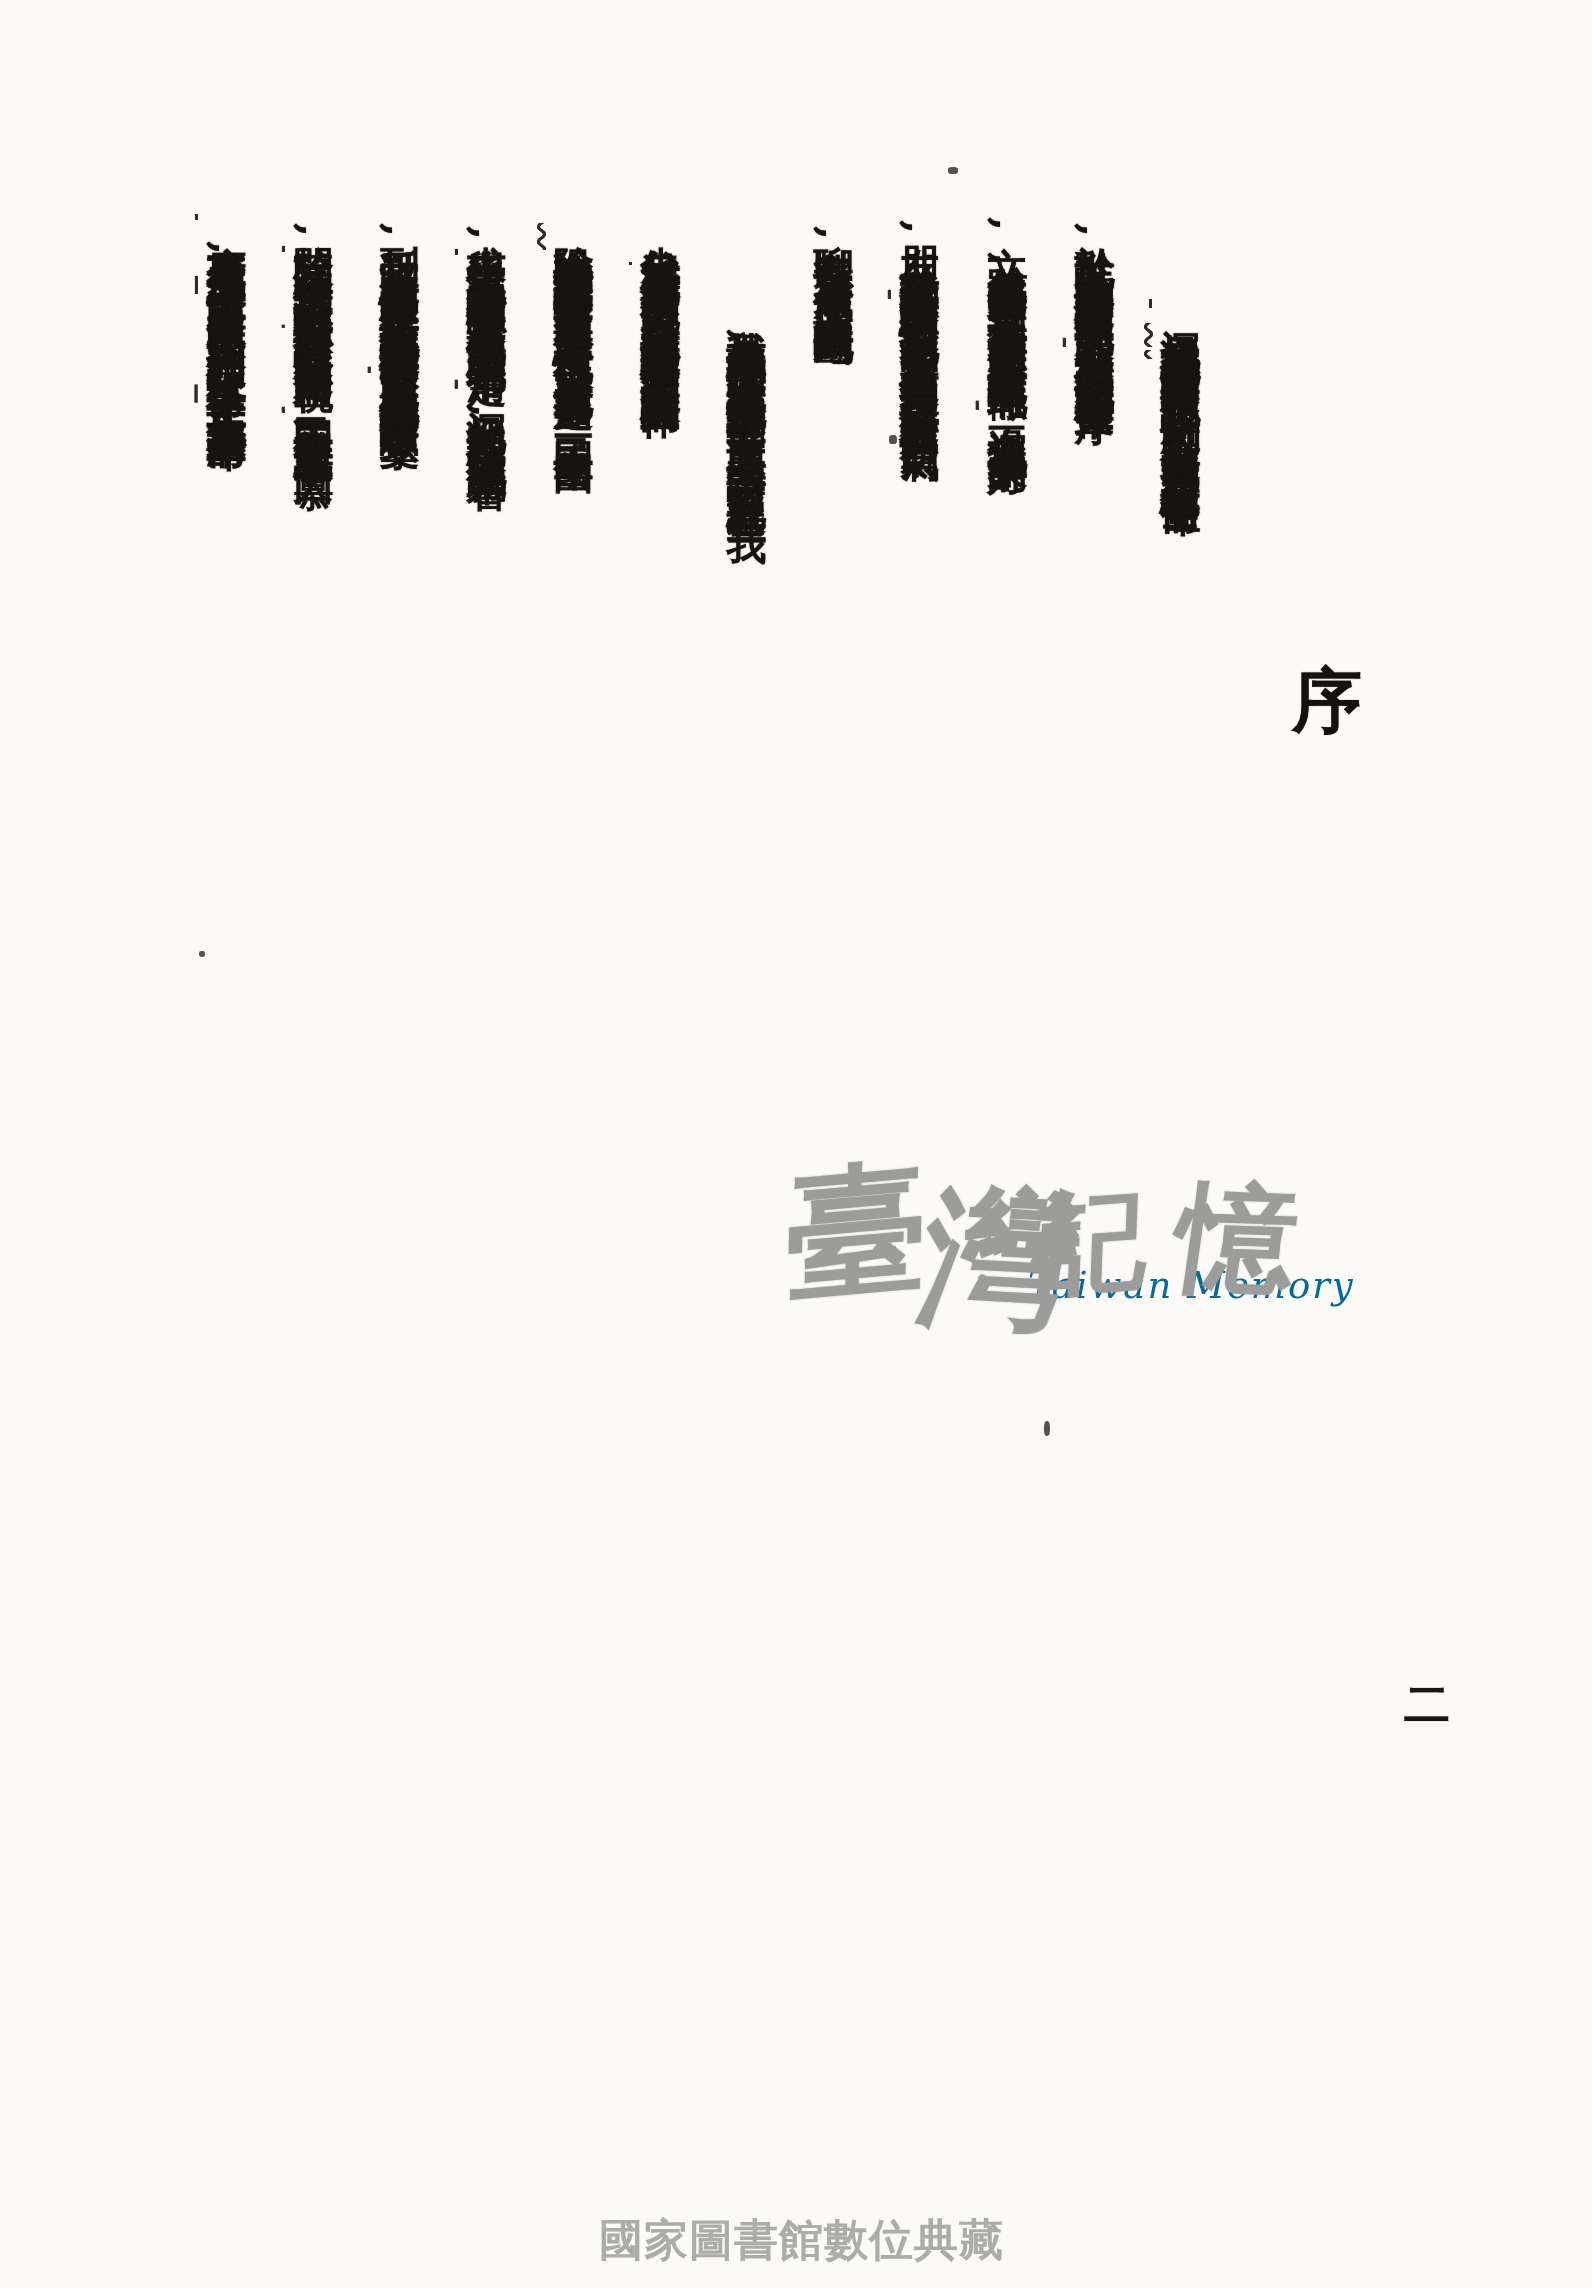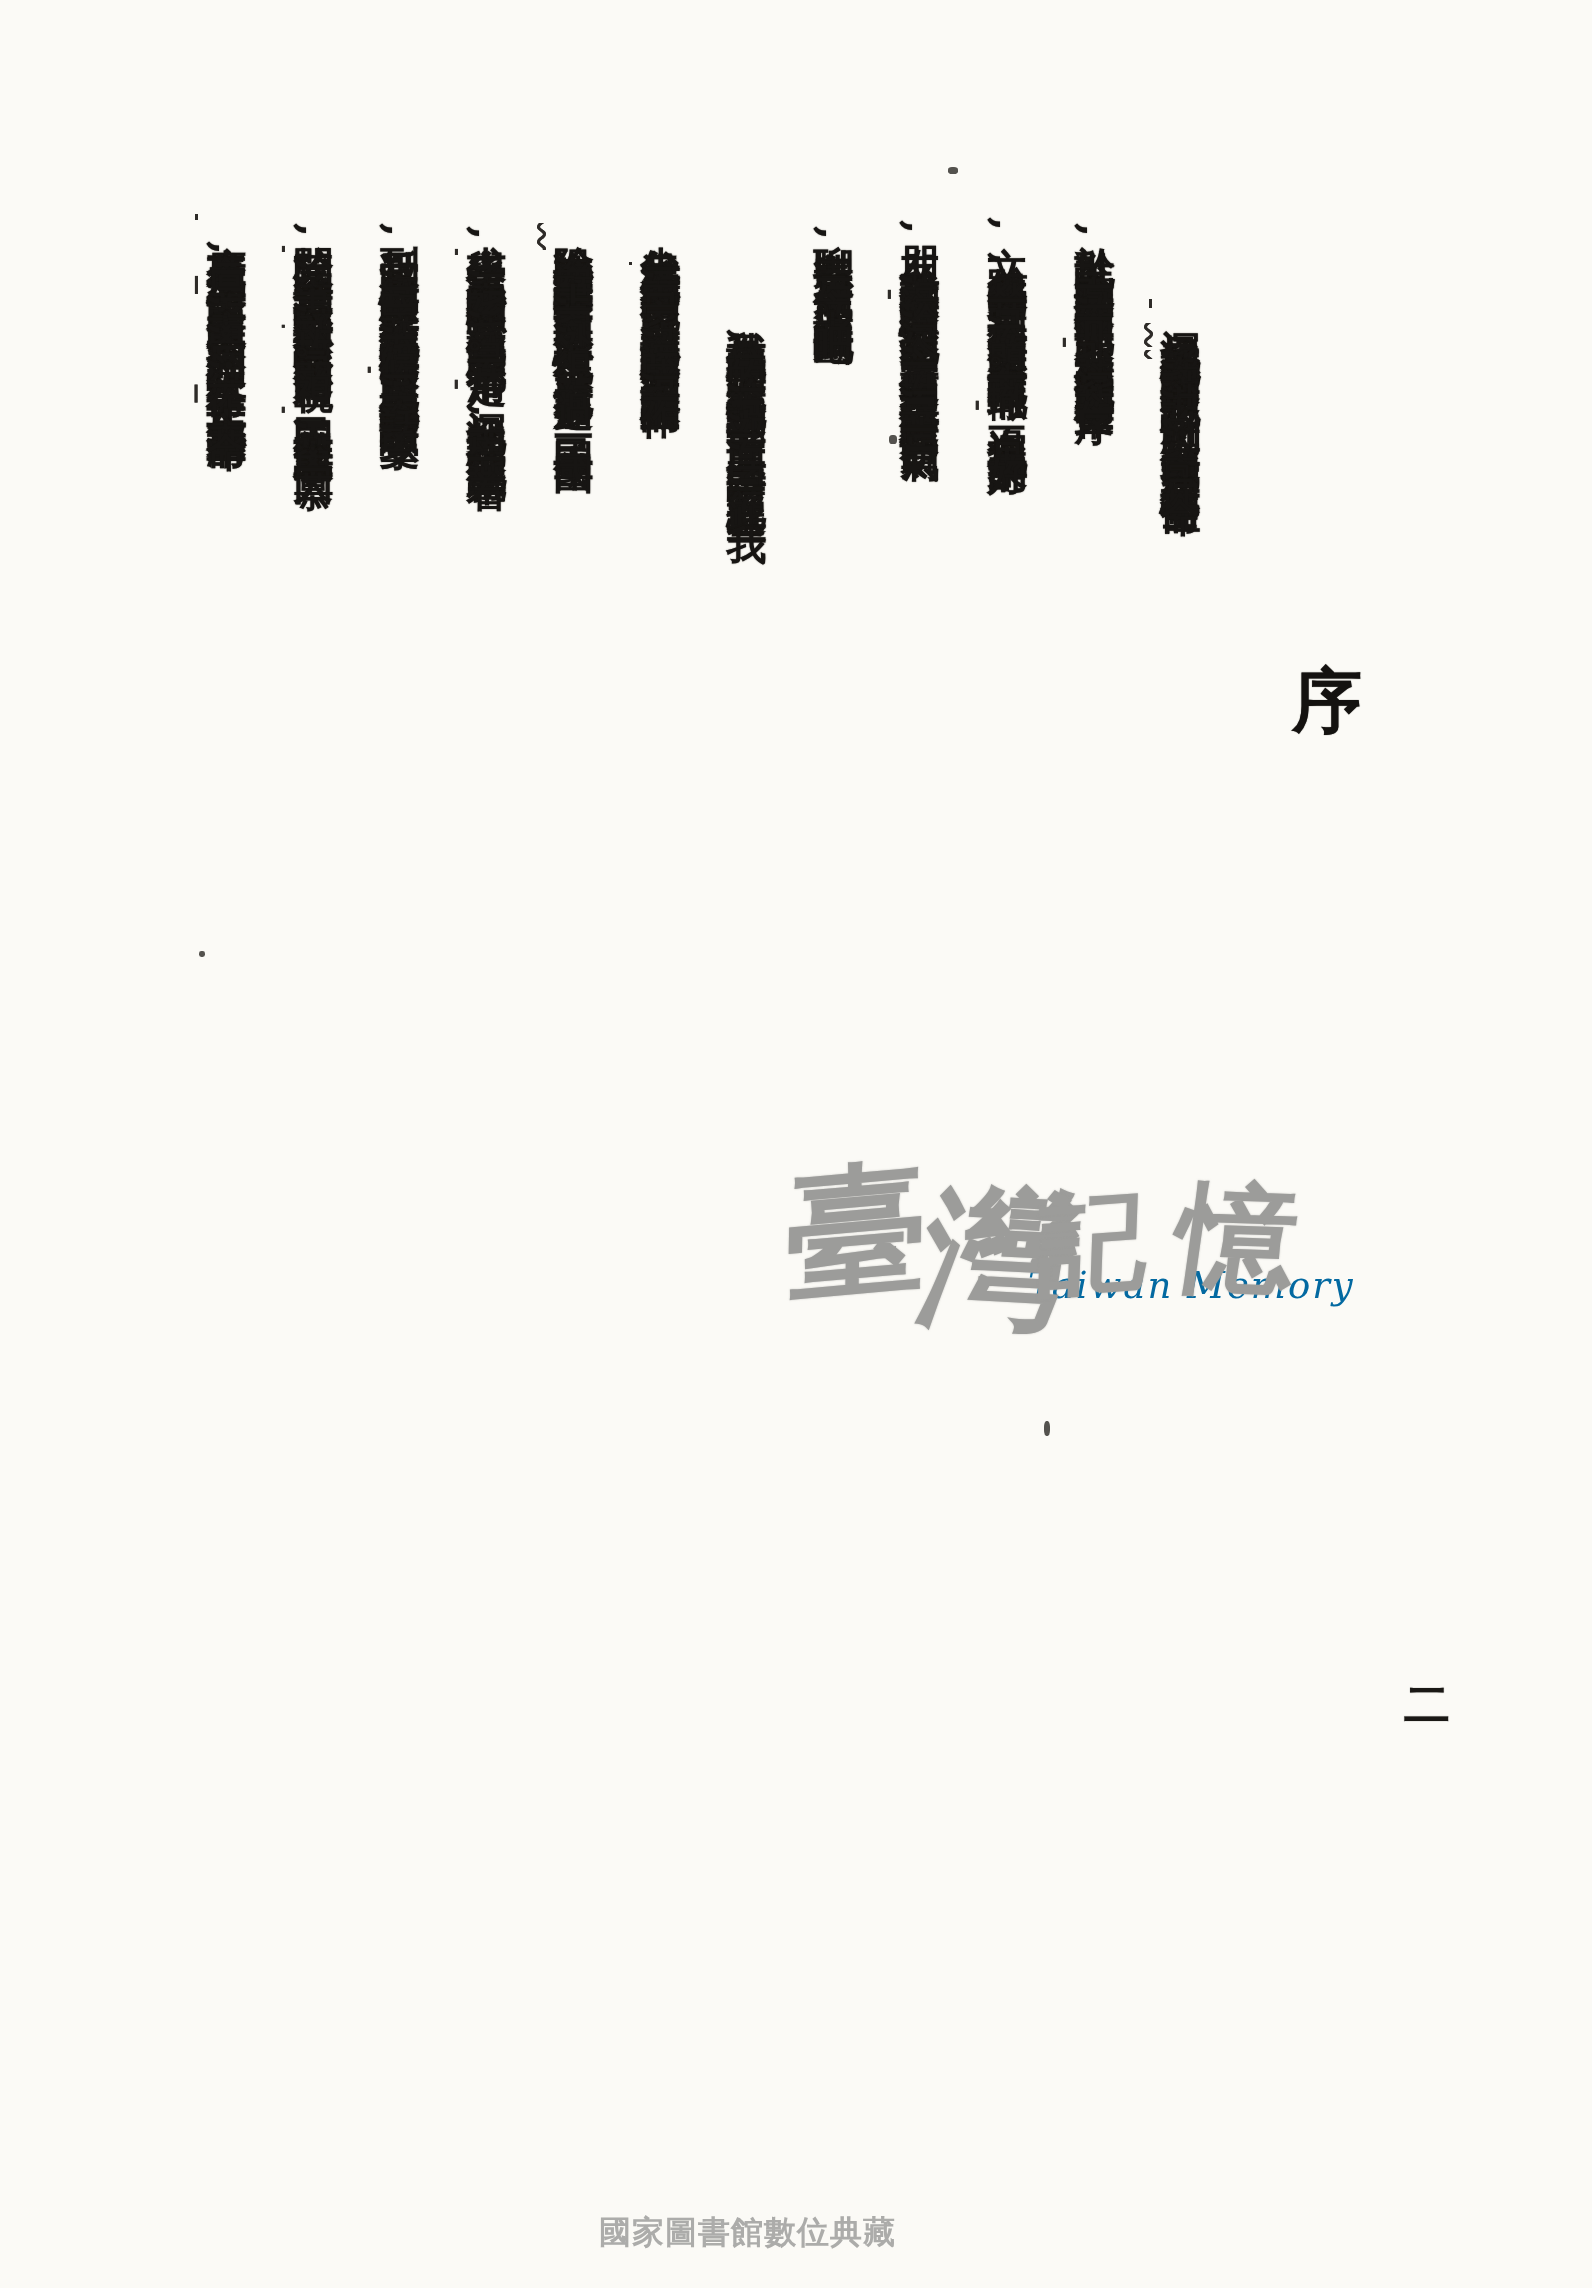--- a/index.html
+++ b/index.html
@@ -60,21 +60,21 @@
   }
   .wm-latin{
     position:absolute;left:1028px;top:1264px;
     font-style:italic;font-size:37px;letter-spacing:2px;
     color:#0369a1;
   }
   
   .footer-caption{
     position:absolute;left:599px;top:2211px;
     font-family:Liberation Sans, sans-serif;
-    font-size:32px;font-weight:700;letter-spacing:1px;
+    font-size:44px;font-weight:700;letter-spacing:1px;
     color:#acacaa;
   }
   
   .speck{position:absolute;background:#2a2824;border-radius:40%;z-index:3;opacity:.8;}
 </style>
 </head>
 <body>
 
 <div class="scan-page">
   <div id="watermark">

